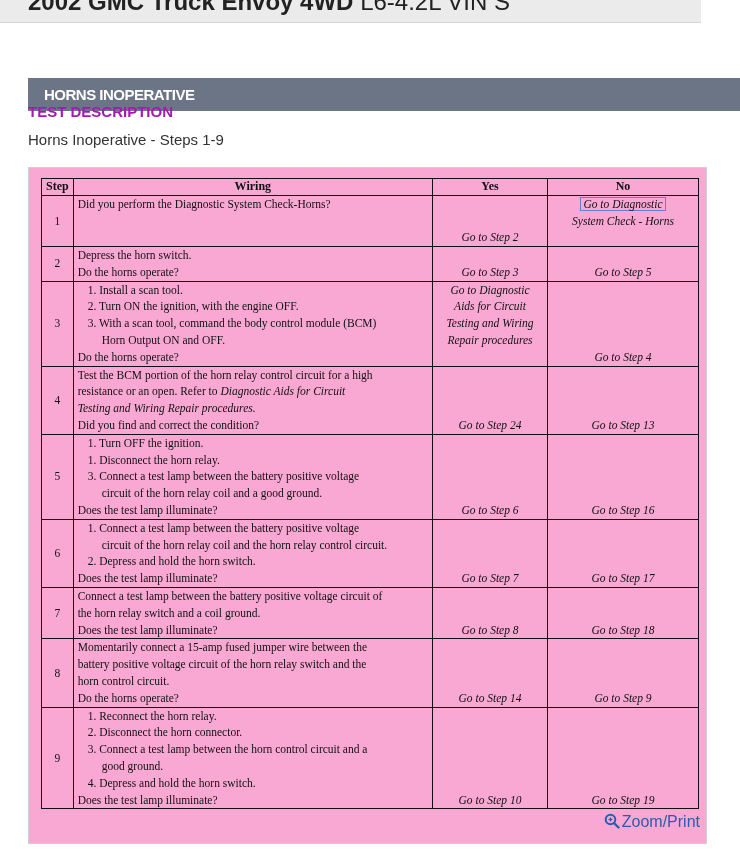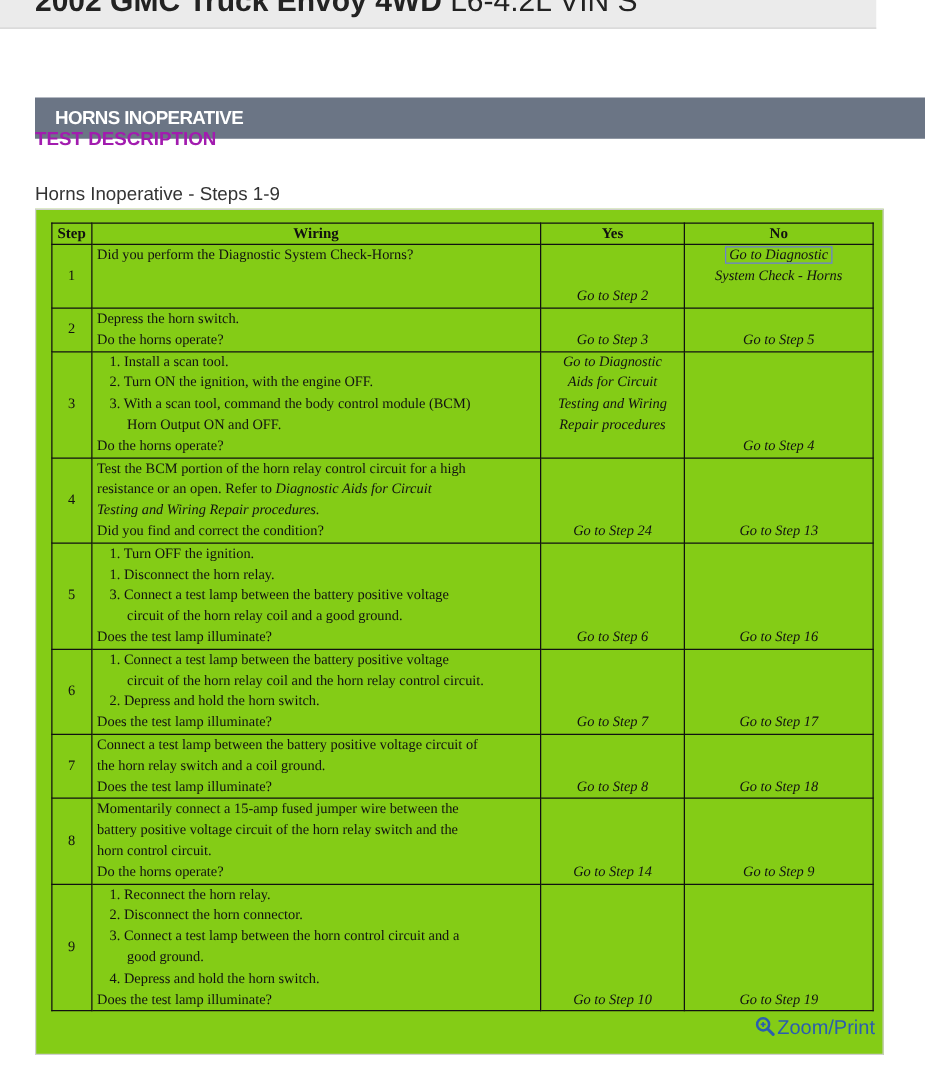--- a/index.html
+++ b/index.html
@@ -27,26 +27,26 @@
   }
   .section-bar .label {
     position: absolute; left: 16px; top: 8px;
     color: #fff; font-size: 15px; font-weight: bold; letter-spacing: -0.5px;
   }
   .test-desc {
     position: absolute; left: 28px; top: 103px;
     font-size: 15px; font-weight: bold; color: #a21caf;
   }
   .fig-caption {
-    position: absolute; left: 28px; top: 147px;
+    position: absolute; left: 28px; top: 131px;
     font-size: 15px; color: #333;
   }
   .fig-frame {
     position: absolute; left: 28px; top: 167px; width: 677px; height: 675px;
-    border: 1px solid #cfcfcf; background: #84cc16;
+    border: 1px solid #cfcfcf; background: #f9a8d4;
   }
   table.steps {
     position: absolute; left: 12px; top: 10px;
     border-collapse: collapse;
     font-family: "Liberation Serif", serif; font-size: 11.5px; color: #111;
     width: 658px;
   }
   table.steps th, table.steps td {
     border: 1.5px solid #111; padding: 0 4px; vertical-align: top; line-height: 16.8px;
   }

